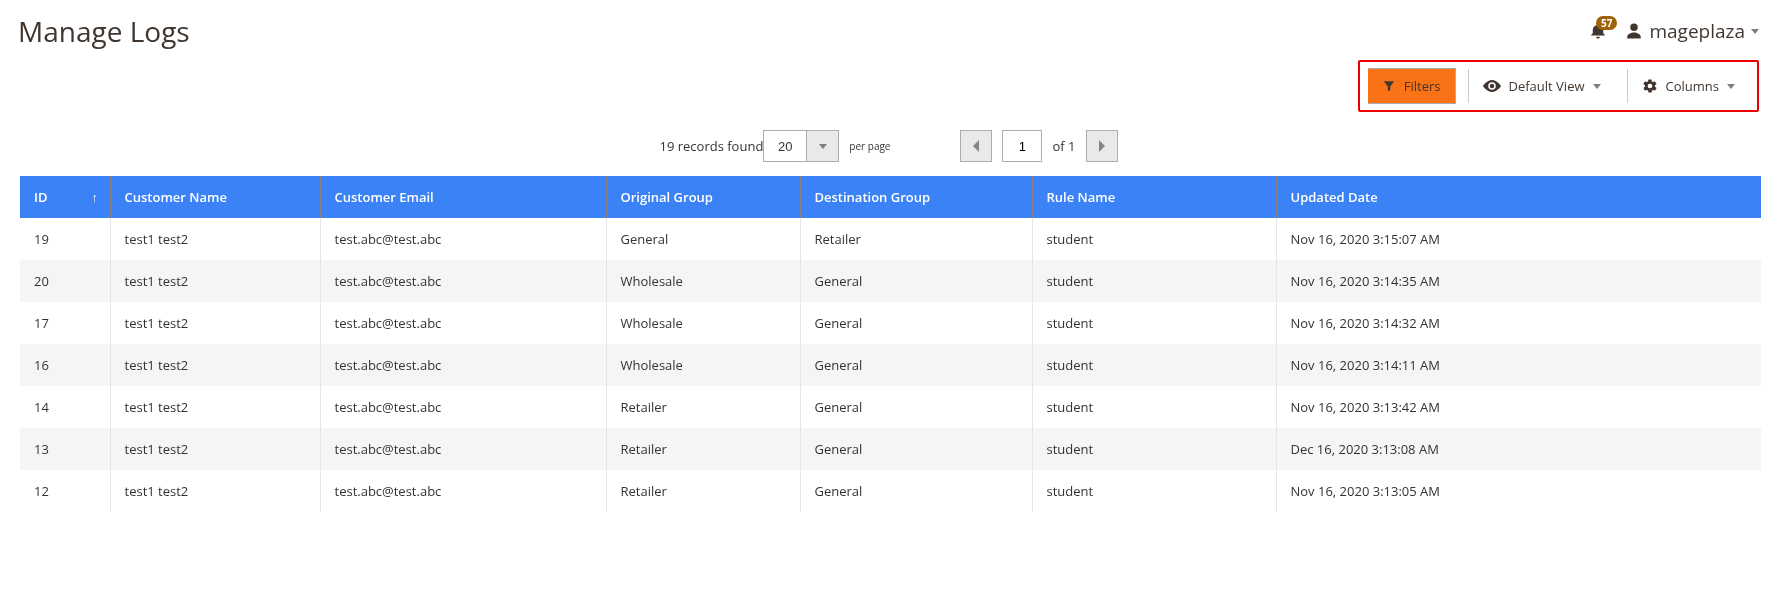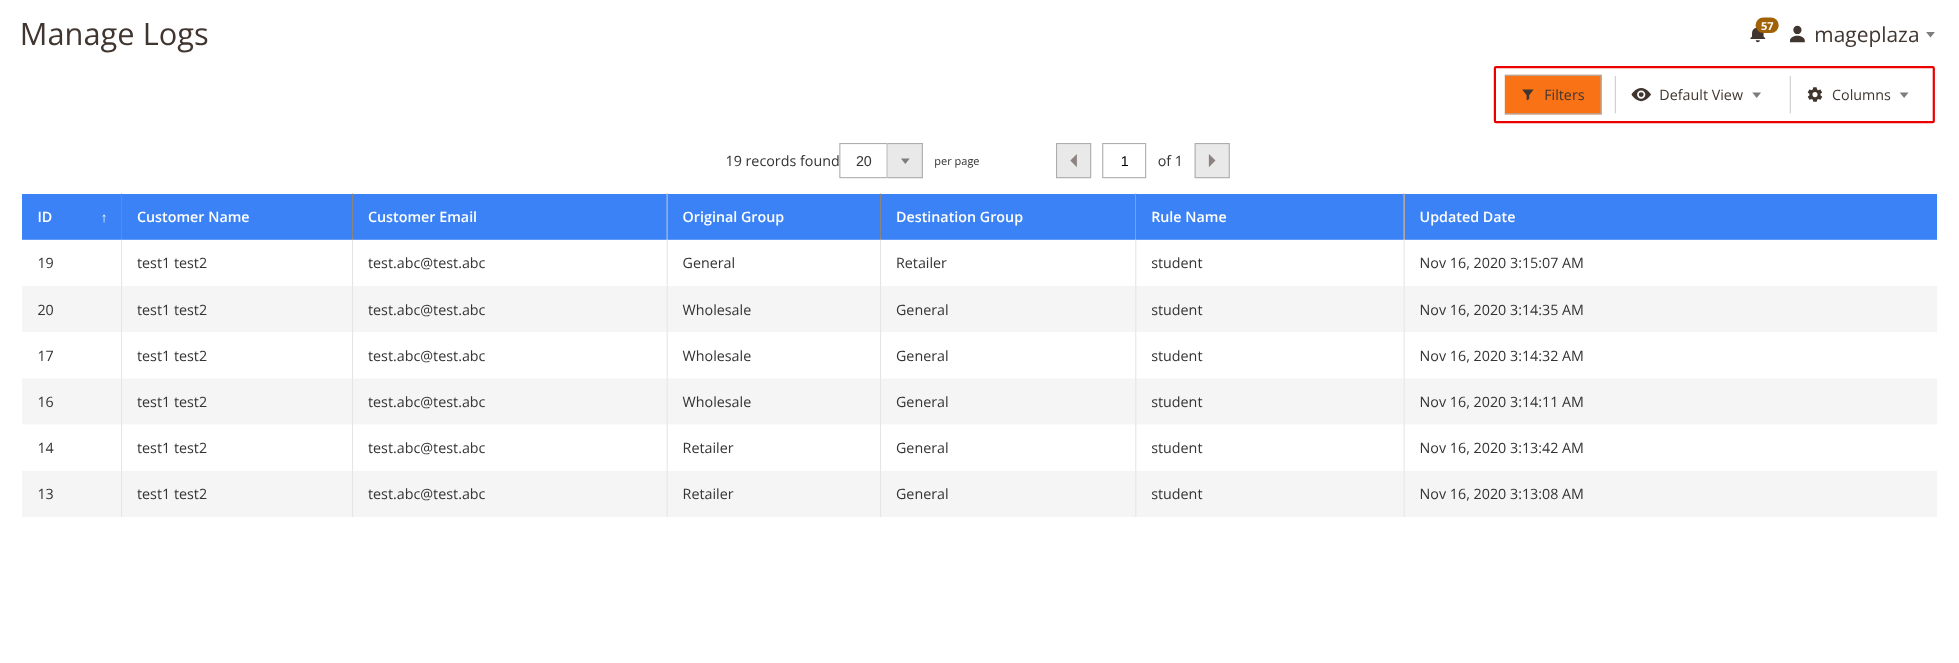--- a/index.html
+++ b/index.html
@@ -349,16 +349,25 @@
         <td>student</td>
         <td>Nov 16, 2020 3:13:42 AM</td>
       </tr>
       <tr>
         <td>13</td>
         <td>test1 test2</td>
         <td>test.abc@test.abc</td>
         <td>Retailer</td>
         <td>General</td>
         <td>student</td>
-        <td>Nov 16, 2020 3:13:08 AM</td>
+        <td>Dec 16, 2020 3:13:08 AM</td>
+      </tr>
+      <tr>
+        <td>12</td>
+        <td>test1 test2</td>
+        <td>test.abc@test.abc</td>
+        <td>Retailer</td>
+        <td>General</td>
+        <td>student</td>
+        <td>Nov 16, 2020 3:13:05 AM</td>
       </tr>
     </tbody>
 </table>
 
 </body></html>

